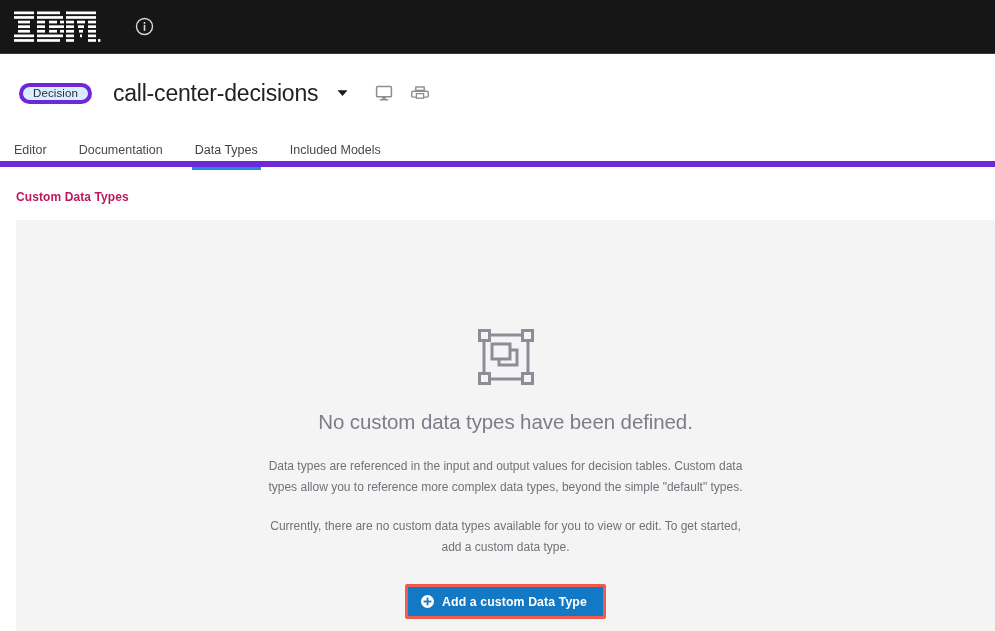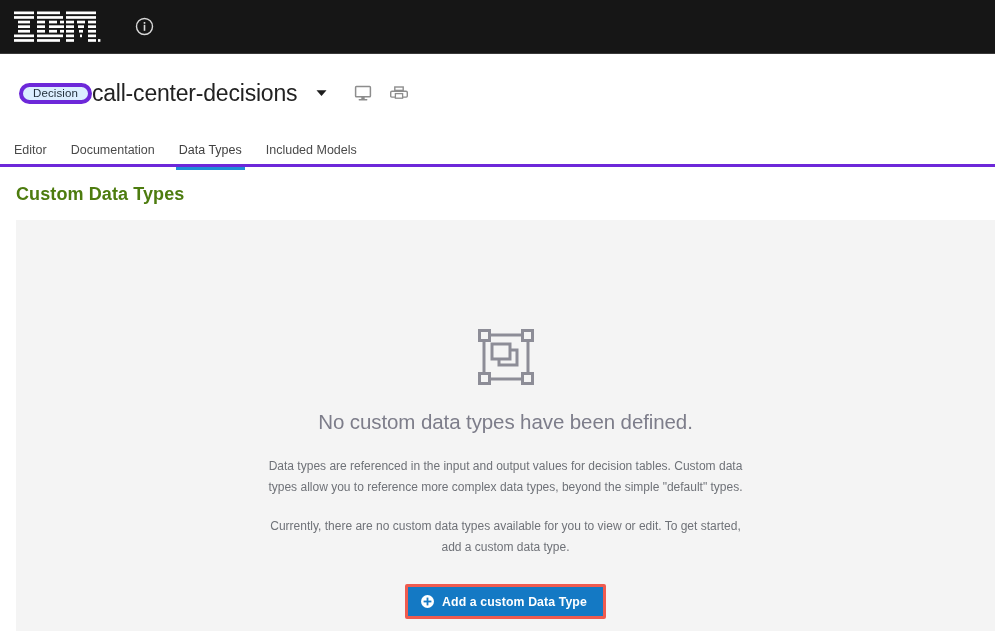--- a/index.html
+++ b/index.html
@@ -64,20 +64,21 @@
     border-radius: 11px;
     background: #dbeeff;
     border: 4px solid #6d28d9;
     color: #22303c;
     font-size: 11.5px;
     letter-spacing: 0.1px;
     box-sizing: border-box;
     white-space: nowrap;
   }
   .doc-title {
+    margin-left: 21px;
     font-size: 23px;
     font-weight: 400;
     color: #222222;
     letter-spacing: -0.2px;
     white-space: nowrap;
   }
   .caret-btn {
     margin-left: 16px;
     width: 16px;
     height: 16px;
@@ -96,56 +97,56 @@
     cursor: pointer;
   }
   .hdr-icon.first { margin-left: 24px; }
 
   
   .tabbar {
     position: absolute;
     left: 0; top: 132px;
     width: 995px;
     height: 35px;
-    border-bottom: 3px solid #6d28d9;
+    border-bottom: 6px solid #6d28d9;
     display: flex;
     align-items: flex-start;
     box-sizing: border-box;
   }
   .tab {
     position: relative;
     height: 35px;
     display: flex;
     align-items: center;
     font-size: 12.5px;
     color: #4a4a4a;
     cursor: pointer;
     padding: 0 0 3px 0;
     white-space: nowrap;
   }
   .tab-0 { margin-left: 14px; }
-  .tab + .tab { margin-left: 24px; }
+  .tab + .tab { margin-left: 32px; }
   .tab.active { color: #404040; }
   .tab.active::after {
     content: "";
     position: absolute;
     left: -3px; right: -3px;
     bottom: 0;
     height: 3px;
     background: #1f8ed6;
   }
 
   
   .section-heading {
     position: absolute;
     left: 16px;
-    top: 184px;
-    font-size: 18px;
+    top: 190px;
+    font-size: 12px;
     font-weight: bold;
-    color: #4d7c0f;
+    color: #be185d;
     letter-spacing: 0.1px;
   }
 
   
   .panel {
     position: absolute;
     left: 16px;
     top: 220px;
     width: 979px;
     height: 411px;

